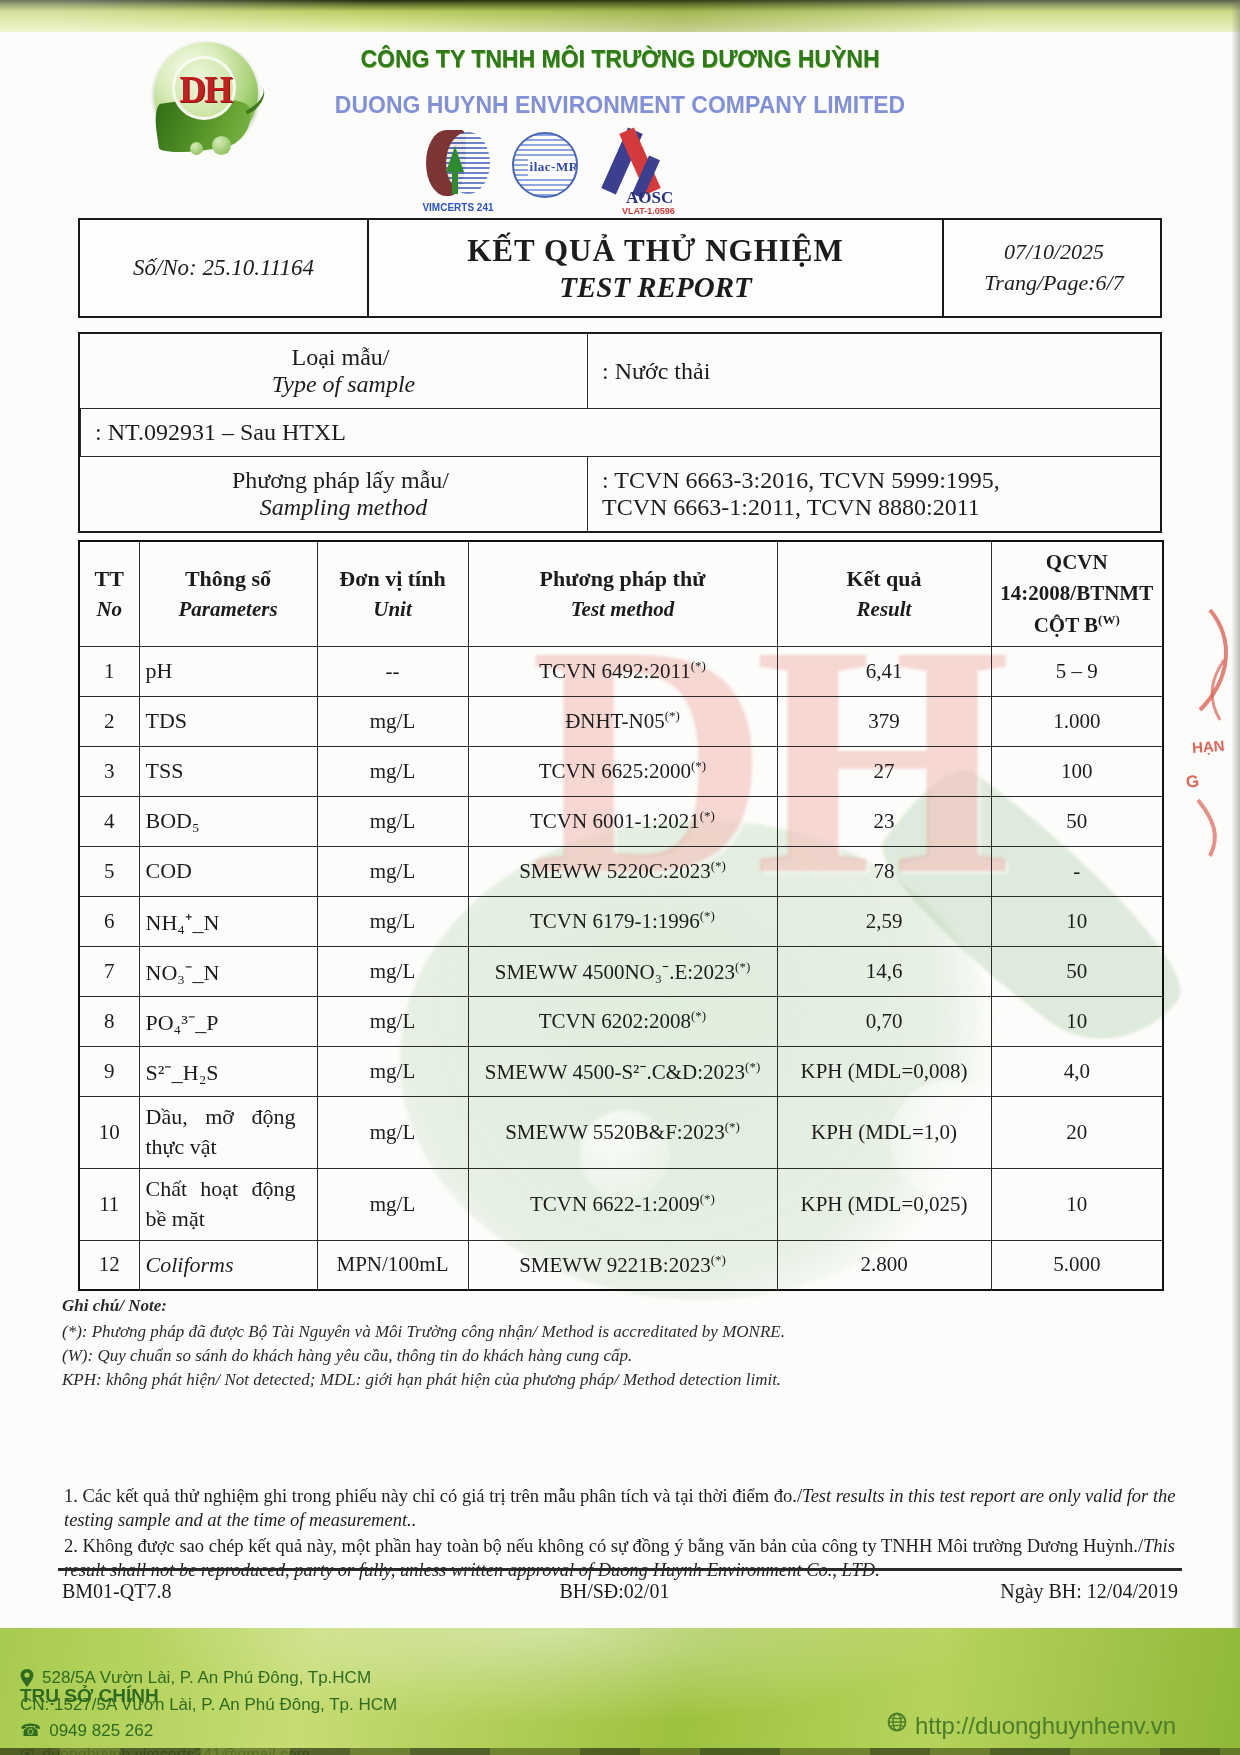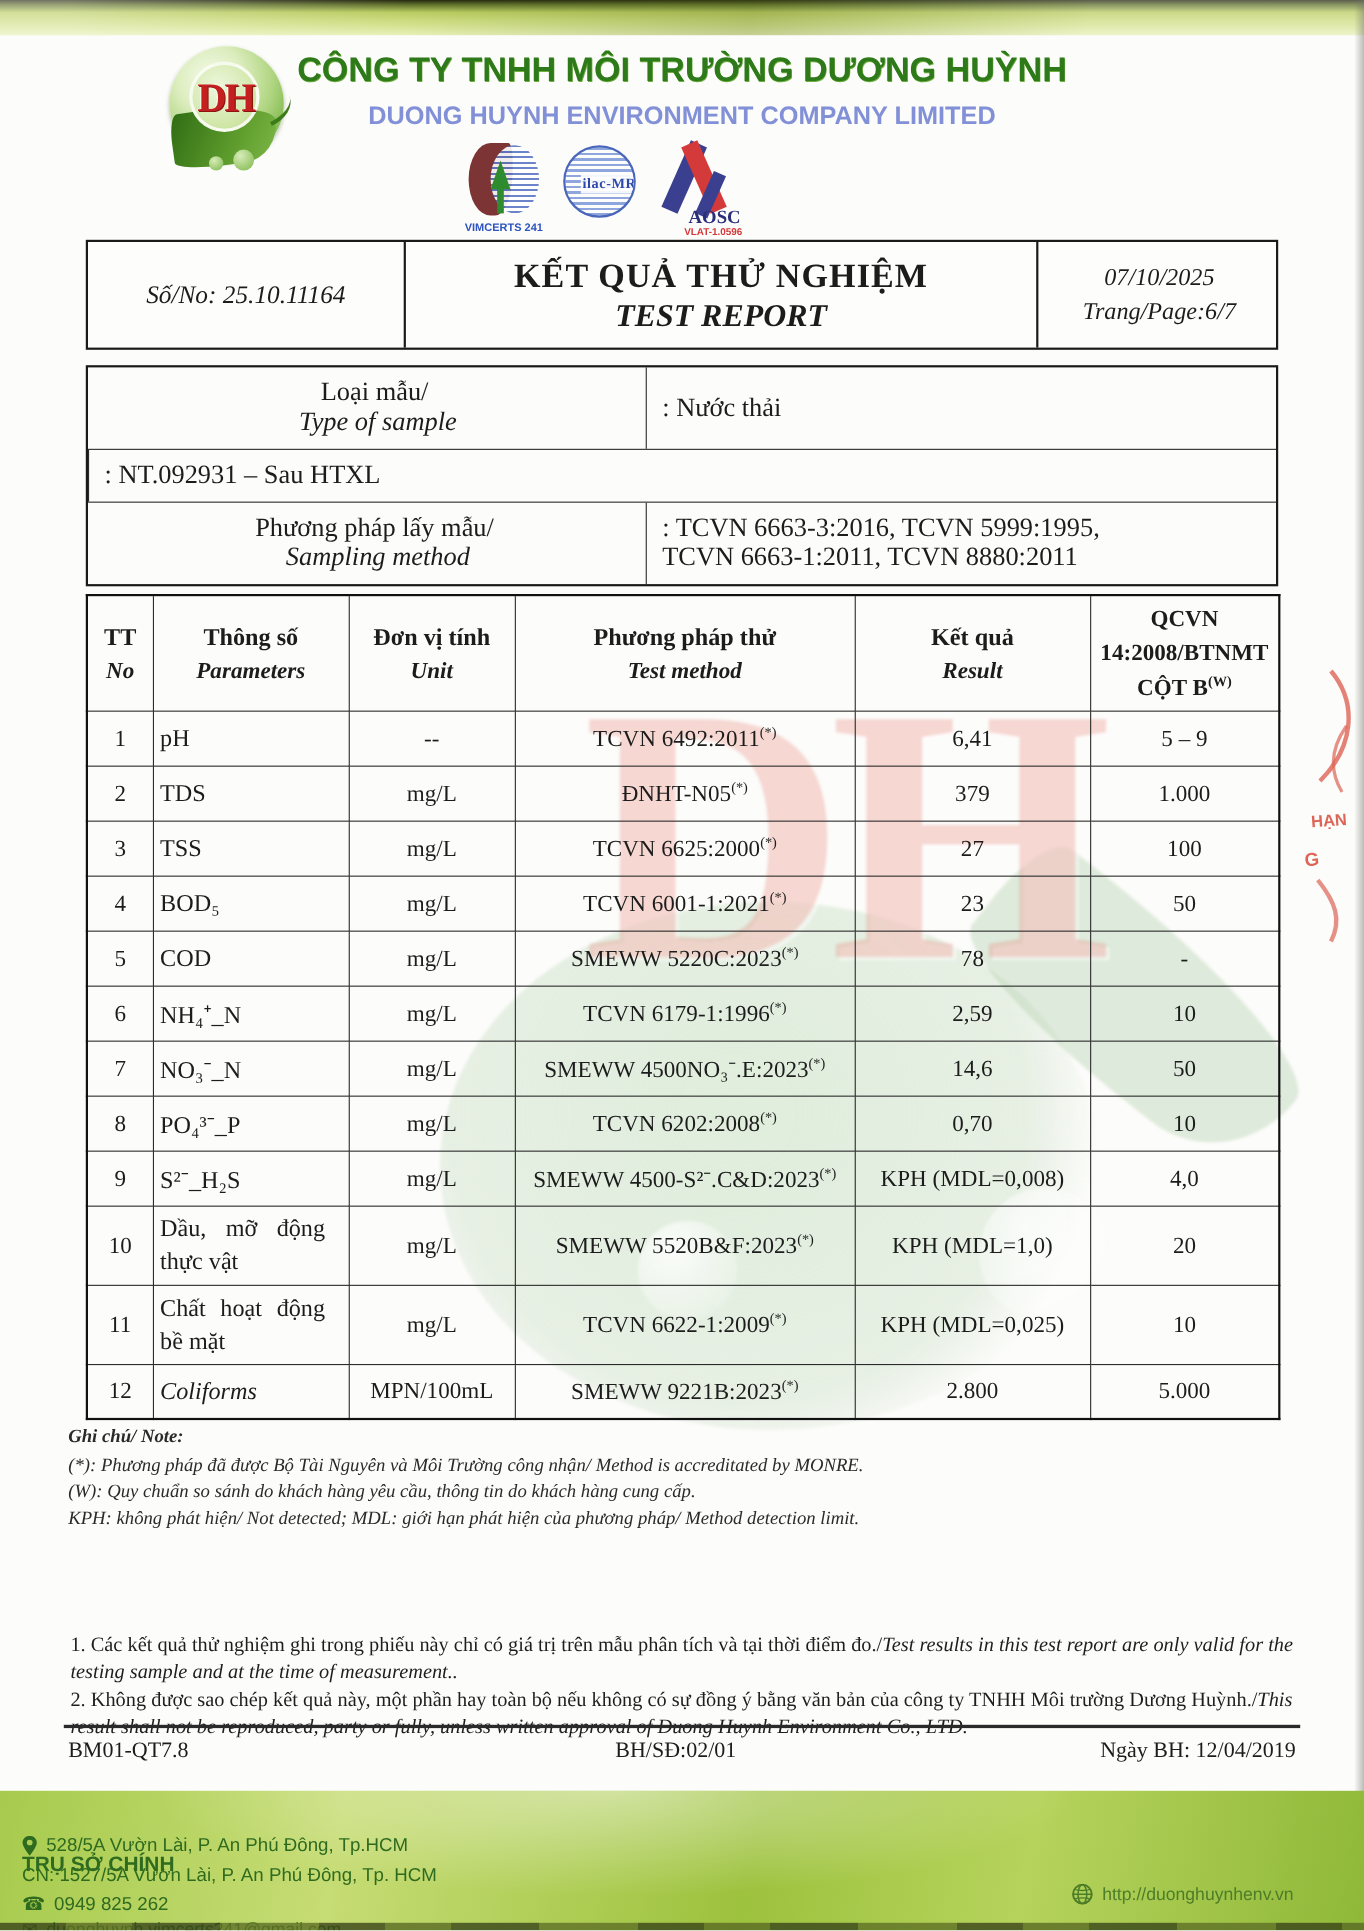--- a/index.html
+++ b/index.html
@@ -48,21 +48,21 @@
   .dh-dot1,.dh-dot2 { position:absolute; border-radius:50%; background:radial-gradient(circle at 35% 30%, #d8ecb8, #7ab648); }
   .dh-dot1 { left:40px; top:102px; width:13px; height:13px; }
   .dh-dot2 { left:62px; top:96px; width:19px; height:19px; }
   .dh-letters {
     position:absolute; left:24px; top:28px; width:62px; text-align:center;
     font-family:"Liberation Serif", serif; font-weight:bold; font-size:37px; color:#c42020;
     text-shadow:1px 1px 0 #8a1515, -1px 0 0 rgba(255,255,255,0.6); letter-spacing:-2px;
   }
   .company-vi {
     position:absolute; left:270px; top:46px; width:700px; text-align:center;
-    font-family:"Liberation Sans", sans-serif; font-weight:bold; font-size:31px; color:#2e7a1a;
+    font-family:"Liberation Sans", sans-serif; font-weight:bold; font-size:23px; color:#2e7a1a;
     text-shadow:0.5px 0.5px 0 #6fae3f;
   }
   .company-en {
     position:absolute; left:270px; top:92px; width:700px; text-align:center;
     font-family:"Liberation Sans", sans-serif; font-weight:bold; font-size:23px; color:#8290d8;
   }
   
   .certs { position:absolute; left:420px; top:126px; width:280px; height:94px; }
   .vim { position:absolute; left:0; top:4px; width:76px; height:88px; }
   .vim-crescent { position:absolute; left:6px; top:0; width:40px; height:66px; background:#7c3434; border-radius:50% 10% 40% 50% / 50% 20% 60% 50%; }
@@ -159,21 +159,21 @@
     background:radial-gradient(ellipse 700px 160px at 45% 0%, rgba(255,255,255,0.45), rgba(255,255,255,0) 60%); }
   .footer::after { content:""; position:absolute; left:0; bottom:0; width:100%; height:7px;
     background:repeating-linear-gradient(90deg,#3a4418 0 60px,#5a6a24 60px 120px,#38451a 120px 200px,#5f7026 200px 290px); opacity:0.8; }
   .f-heading { position:absolute; left:20px; top:12px; font-weight:bold; font-size:19px;margin-top:45px; }
   .f-line { position:absolute; left:20px; font-size:17px; display:flex; align-items:center; gap:8px; }
   .f-a1 { top:40px;justify-content:space-between; }
   .f-a2 { top:67px; }
   .f-ph { top:92px; }
   .f-em { top:116px; font-size:16px; }
   .f-icon-glyph { font-size:17px; }
-  .f-web { position:absolute; right:64px; top:84px; font-size:16px; color:#4c7d28; display:flex; align-items:flex-end; gap:8px; }
+  .f-web { position:absolute; right:64px; top:84px; font-size:24px; color:#4c7d28; display:flex; align-items:flex-start; gap:8px; }
   .pin-svg, .globe-svg { display:block; }
 </style>
 </head>
 <body>
 
 <div class="page">
 
   <div class="top-band"></div>
   <div class="scan-edge-right"></div>
 

